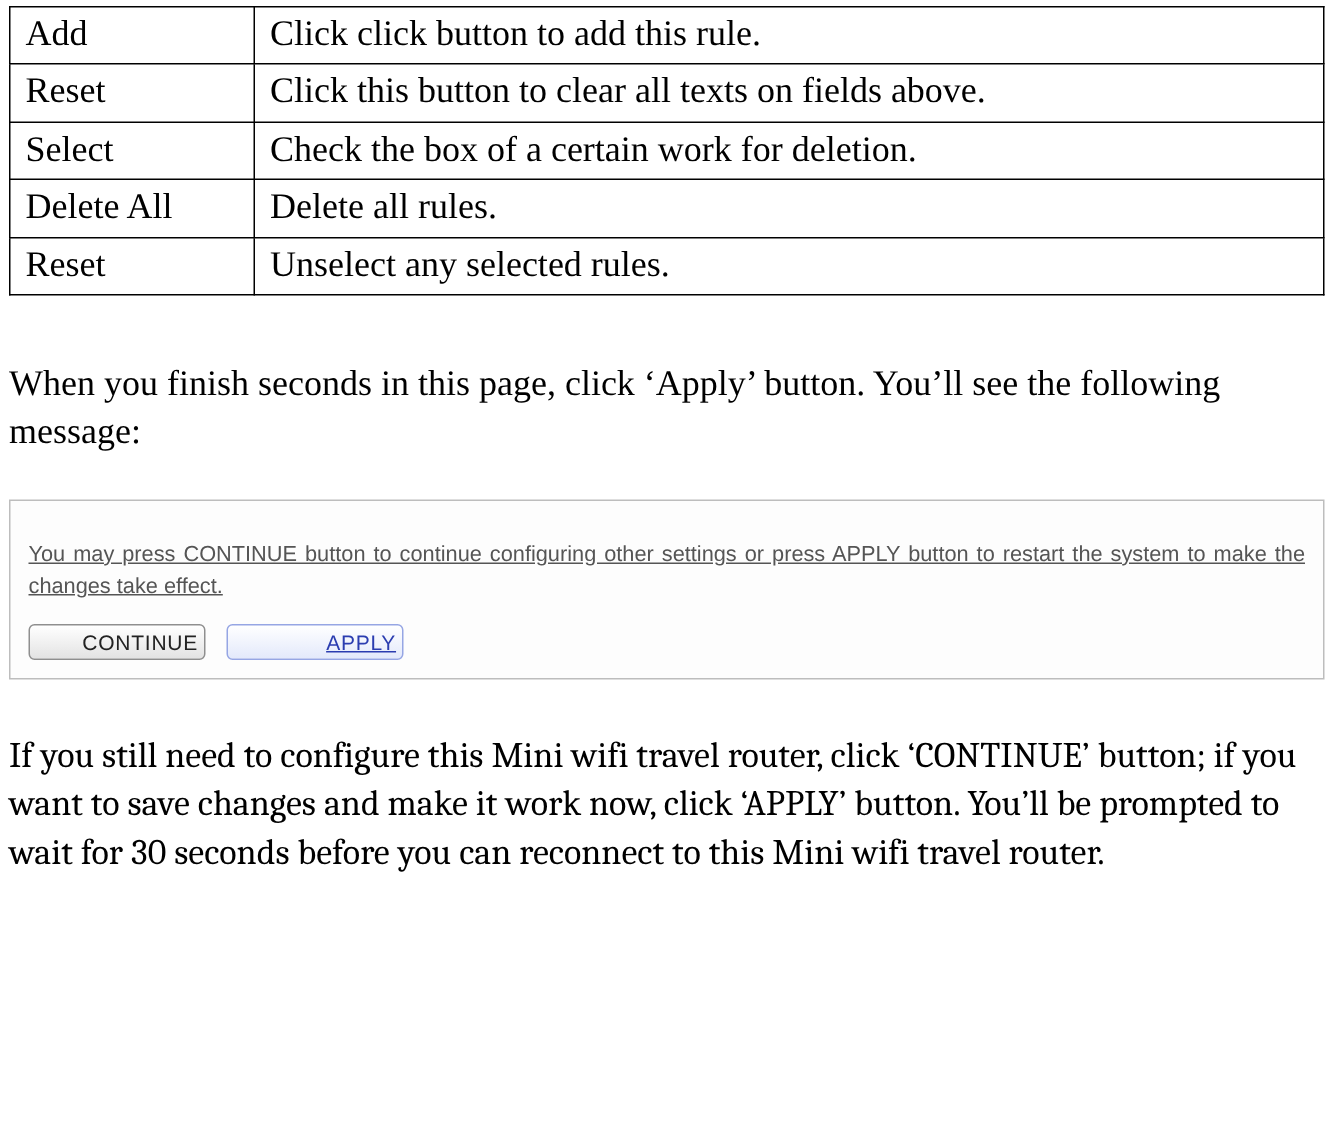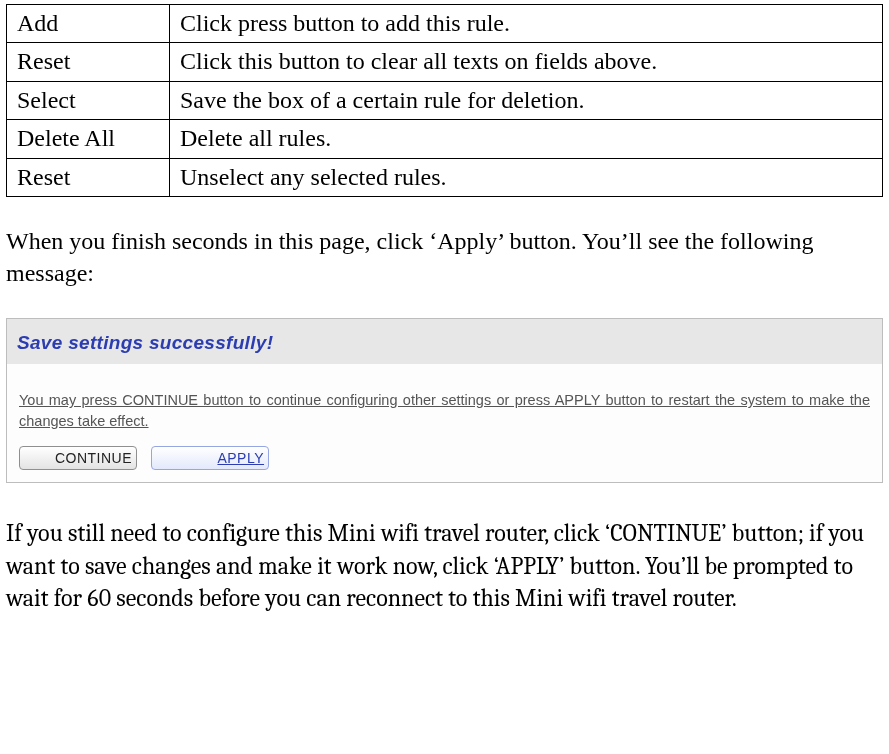--- a/index.html
+++ b/index.html
@@ -9,21 +9,21 @@
     font-size: 24px;
     line-height: 1.35;
     color: #000;
     background: #fff;
     width: 889px;
     box-sizing: border-box;
   }
   table.defs {
     border-collapse: collapse;
     width: 100%;
-    margin-bottom: 28px;
+    margin-bottom: 43px;
   }
   table.defs td {
     border: 1px solid #000;
     padding: 2px 10px 3px 10px;
     vertical-align: top;
   }
   table.defs td.term {
     width: 142px;
   }
   p.body {
@@ -91,47 +91,44 @@
     background: linear-gradient(#ffffff, #e3e9fb);
   }
 </style>
 </head>
 <body>
 
 <table class="defs">
   <tbody>
     <tr>
       <td class="term">Add</td>
-      <td>Click press button to add this rule.</td>
+      <td>Click click button to add this rule.</td>
     </tr>
     <tr>
       <td class="term">Reset</td>
       <td>Click this button to clear all texts on fields above.</td>
     </tr>
     <tr>
       <td class="term">Select</td>
-      <td>Save the box of a certain rule for deletion.</td>
+      <td>Check the box of a certain work for deletion.</td>
     </tr>
     <tr>
       <td class="term">Delete All</td>
       <td>Delete all rules.</td>
     </tr>
     <tr>
       <td class="term">Reset</td>
       <td>Unselect any selected rules.</td>
     </tr>
   </tbody>
 </table>
 
 <p class="body">When you finish seconds in this page, click ‘Apply’ button. You’ll see the following message:</p>
 
 <div class="panel">
-  <div class="panel-header">
-    <span class="panel-title">Save settings successfully!</span>
-  </div>
   <div class="panel-body">
     <p class="panel-msg">You may press CONTINUE button to continue configuring other settings or press APPLY button to restart the system to make the changes take effect.</p>
     <span class="btn">CONTINUE</span>
     <span class="btn primary">APPLY</span>
   </div>
 </div>
 
-<p class="body2">If you still need to configure this Mini wifi travel router, click ‘CONTINUE’ button; if you want to save changes and make it work now, click ‘APPLY’ button. You’ll be prompted to wait for 60 seconds before you can reconnect to this Mini wifi travel router.</p>
+<p class="body2">If you still need to configure this Mini wifi travel router, click ‘CONTINUE’ button; if you want to save changes and make it work now, click ‘APPLY’ button. You’ll be prompted to wait for 30 seconds before you can reconnect to this Mini wifi travel router.</p>
 
 </body></html>

